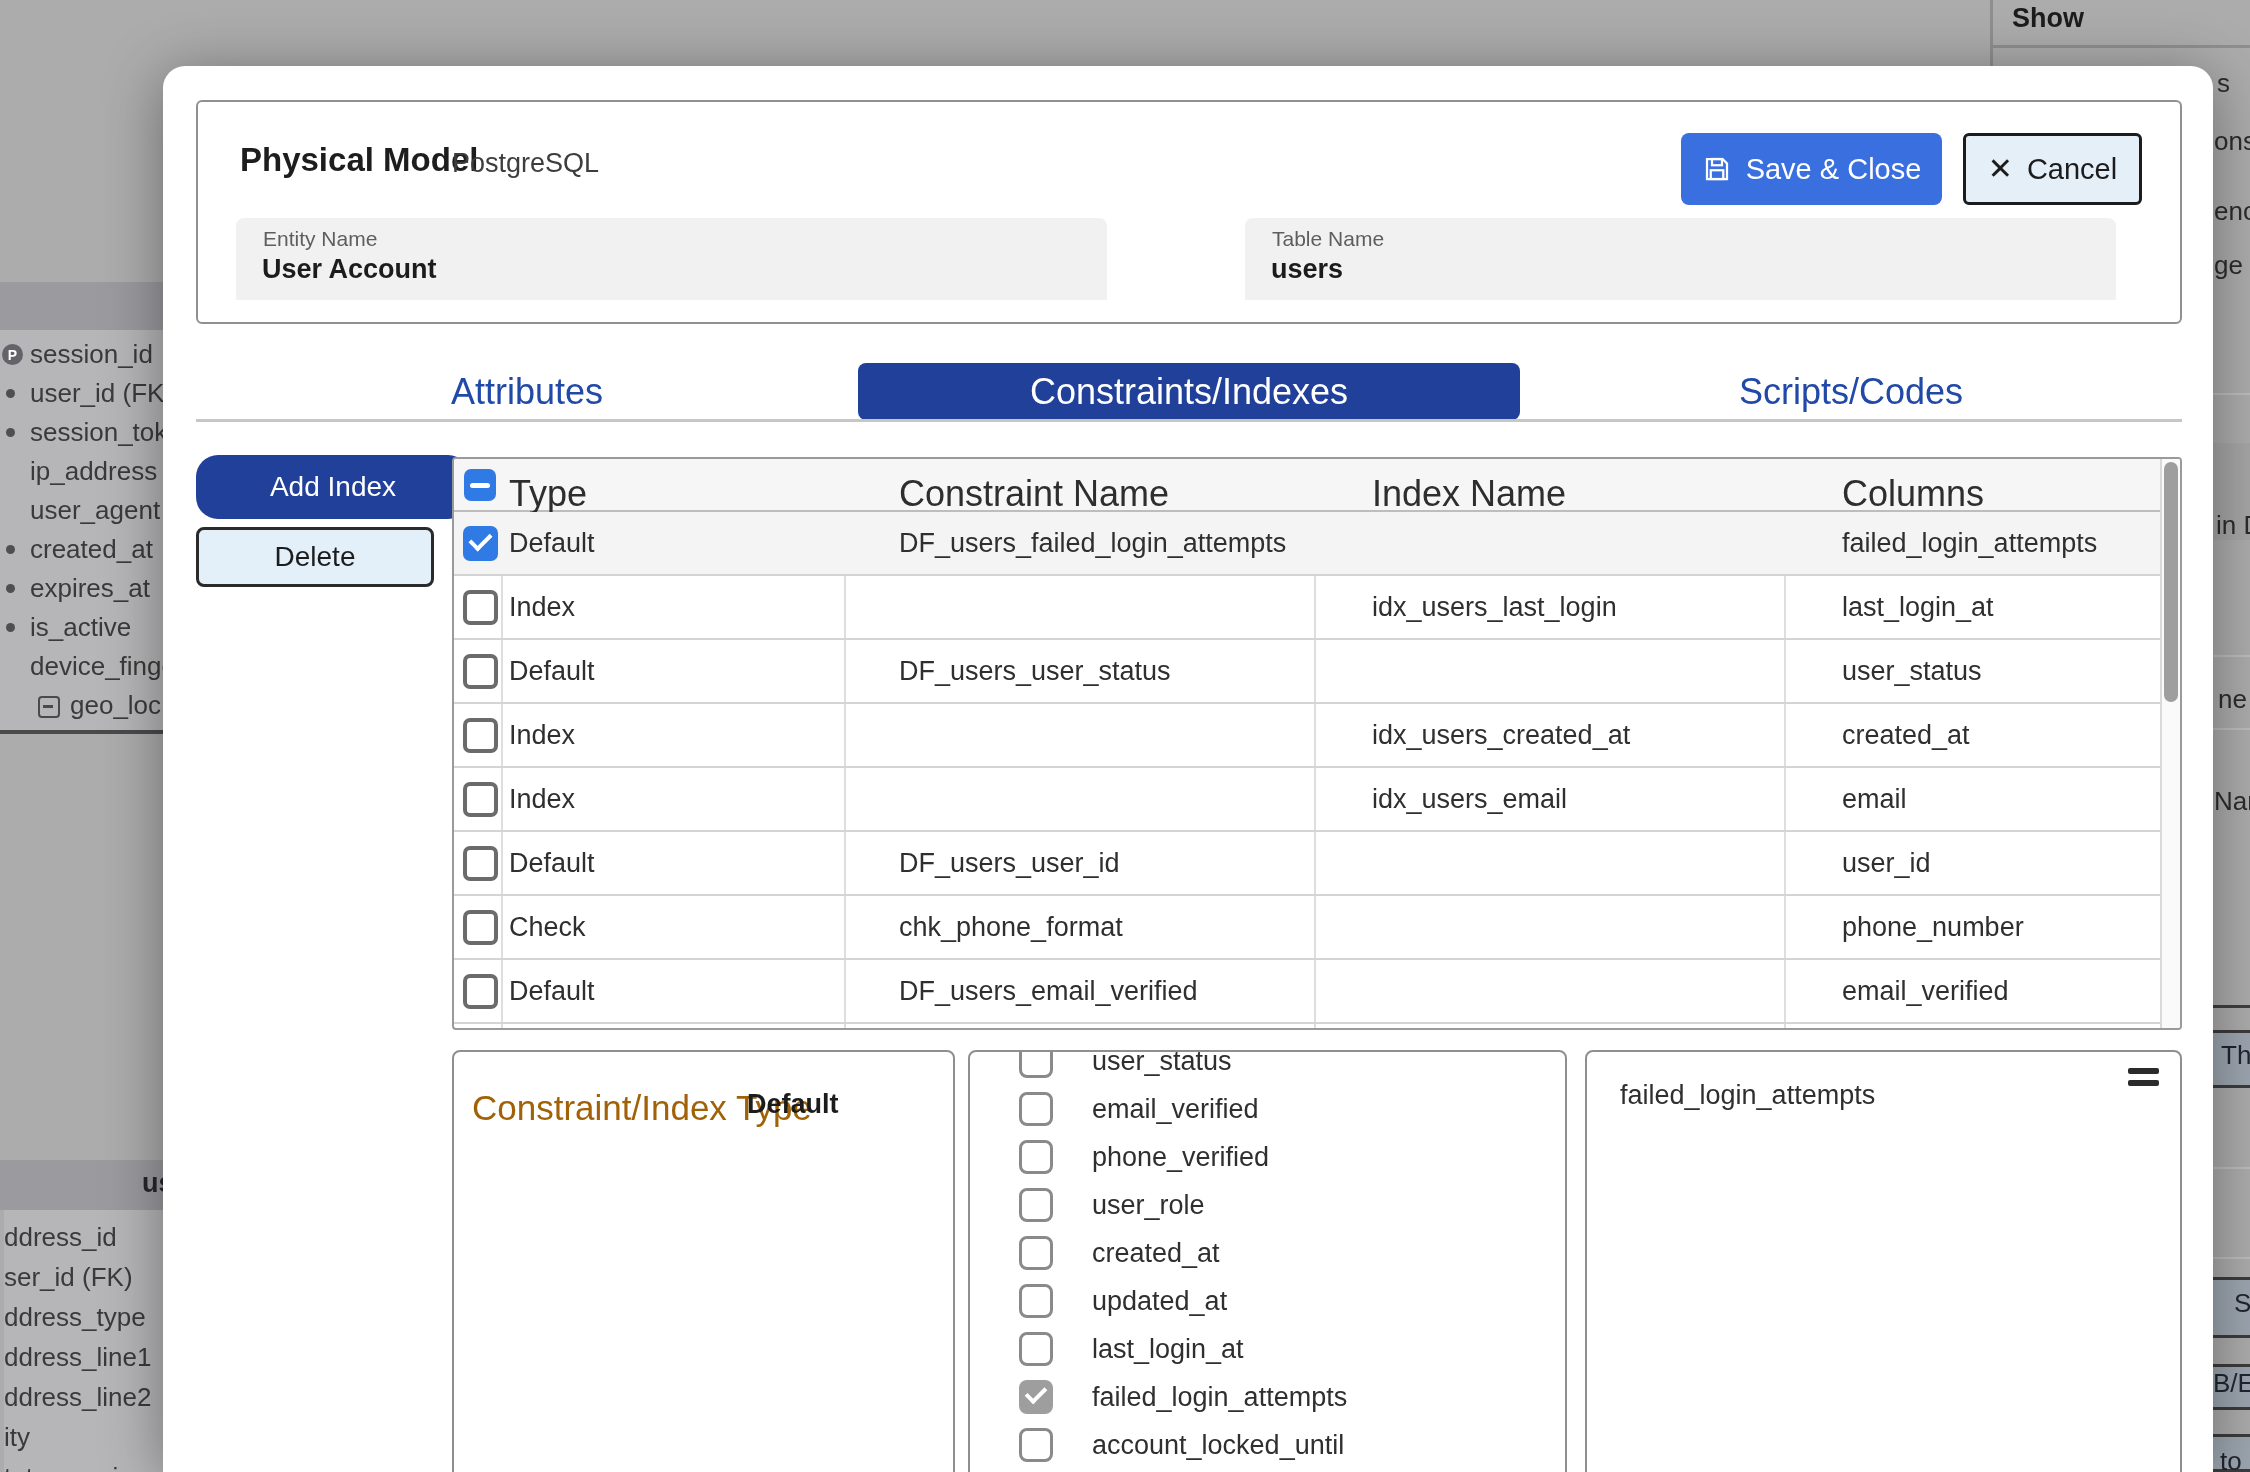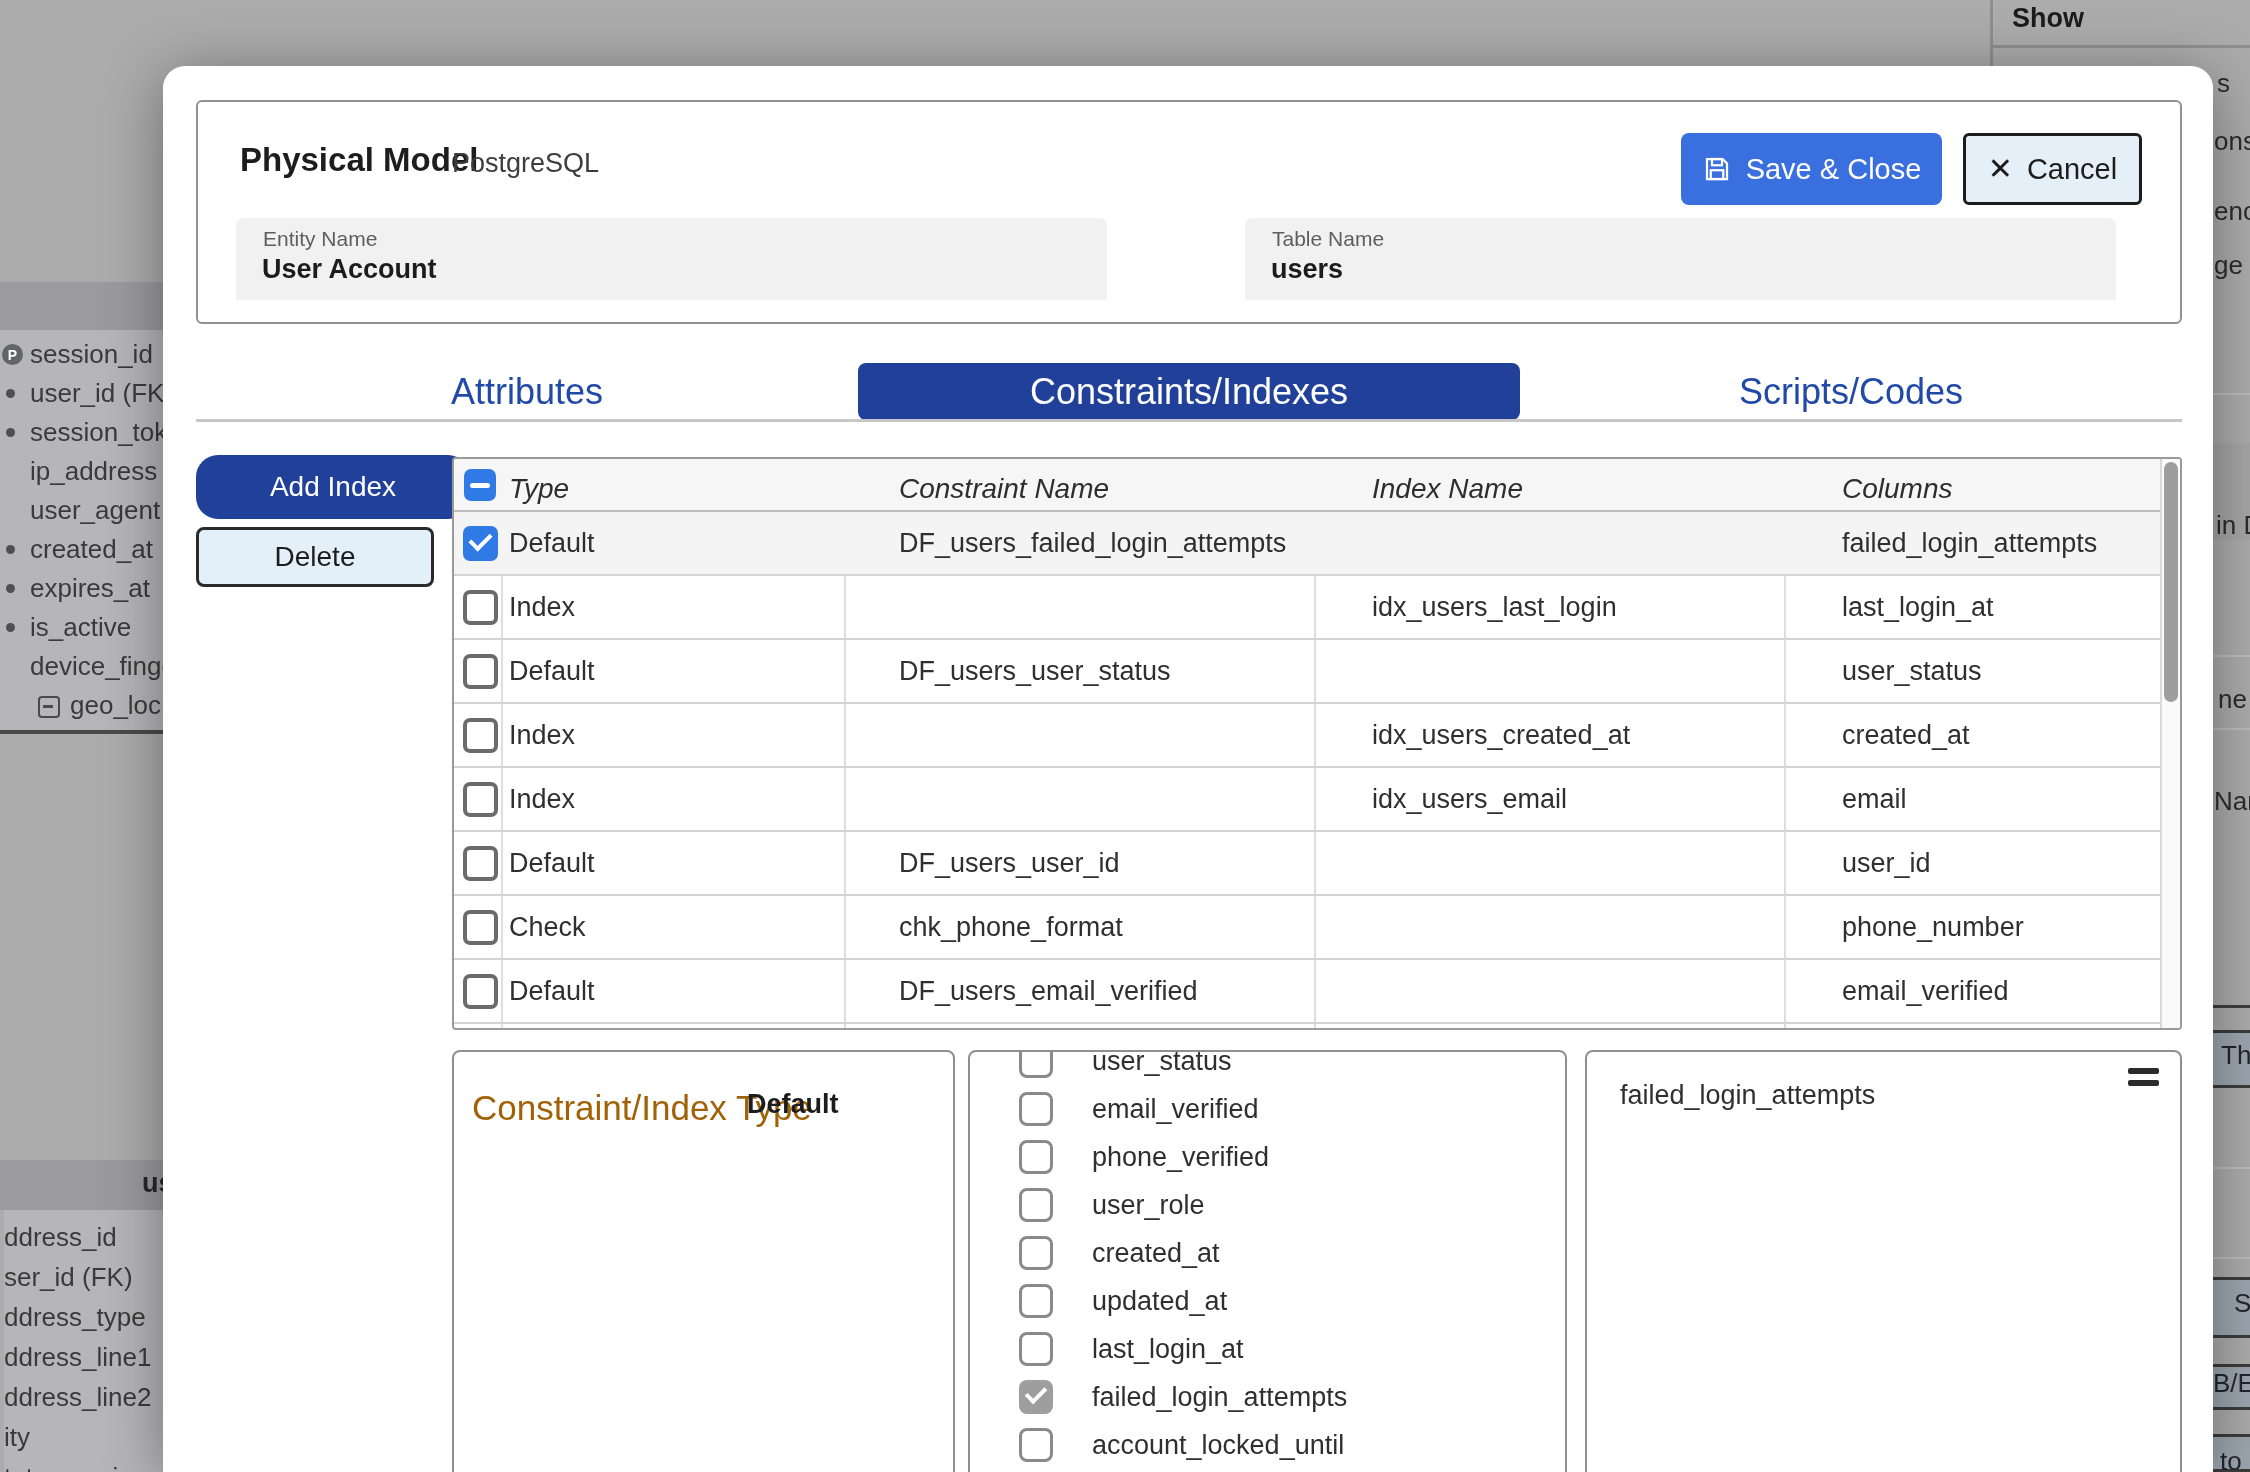--- a/index.html
+++ b/index.html
@@ -65,21 +65,21 @@
 
   #btn-add{left:33px;top:389px;width:274px;height:64px;background:#21409A;color:#fff;font-size:28px;border-radius:22px;}
   #btn-del{left:33px;top:461px;width:238px;height:60px;background:#E3EFF9;color:#1c1c1c;font-size:28px;
            border:3px solid #2a2a2a;}
 
   
   #grid{position:absolute;left:289px;top:391px;width:1730px;height:573px;border:2px solid #9a9a9a;
         border-radius:4px;background:#fff;box-sizing:border-box;overflow:hidden;}
   #grid-header{position:absolute;left:0;top:0;width:100%;height:53px;background:#F6F6F7;
                border-bottom:2px solid #bdbdbd;box-sizing:border-box;}
-  .h-cell{position:absolute;top:14px;font-size:28px;color:#2e2e2e;font-style:italic;}
+  .h-cell{position:absolute;top:14px;font-size:36px;color:#2e2e2e;}
   .vline{position:absolute;top:0;width:2px;height:573px;background:#dedede;}
   .grid-row{position:absolute;left:0;width:1708px;height:64px;border-bottom:2px solid #d4d4d4;box-sizing:border-box;}
   .grid-row.sel{background:#F4F4F5;}
   .cell{position:absolute;top:0;height:62px;line-height:62px;font-size:27px;color:#2f2f2f;white-space:nowrap;}
   .c-type{left:55px;} .c-con{left:445px;} .c-idx{left:918px;} .c-col{left:1388px;}
 
   .cb{position:absolute;box-sizing:border-box;}
   .cb-off{width:35px;height:35px;border:4px solid #6b6b6b;border-radius:7px;background:#fff;}
   .cb-on{width:35px;height:35px;border-radius:7px;background:#2F7AE5;}
   .cb-on::after{content:"";position:absolute;left:7px;top:7px;width:17px;height:9px;

